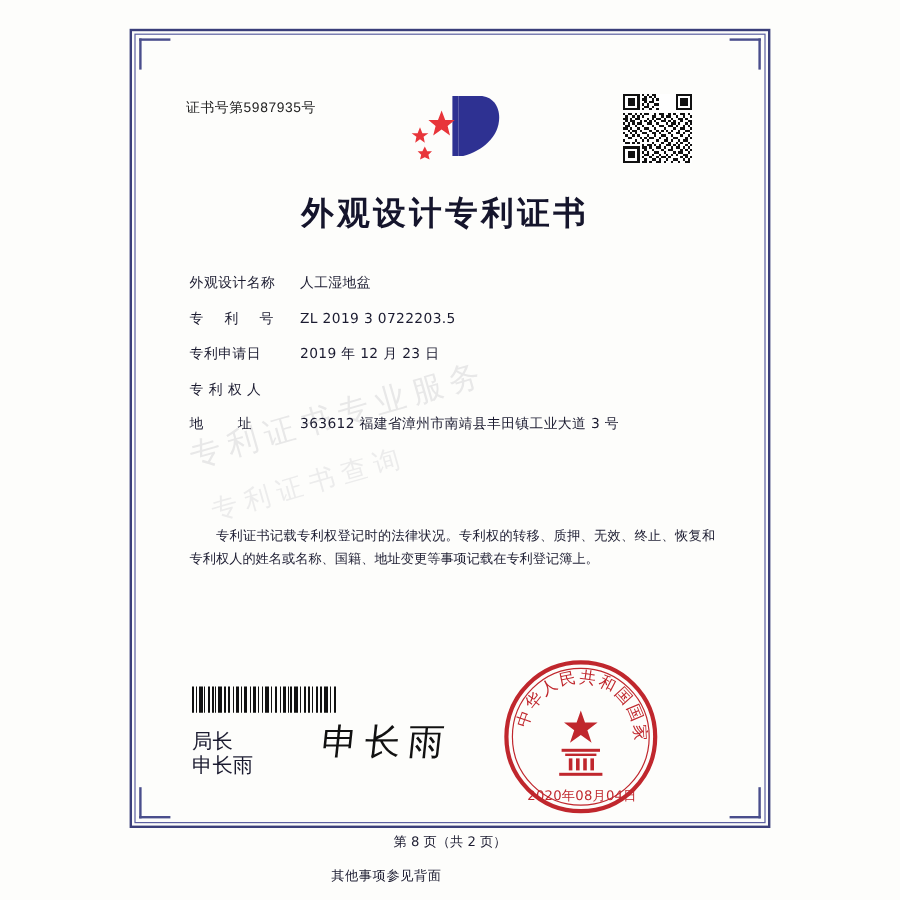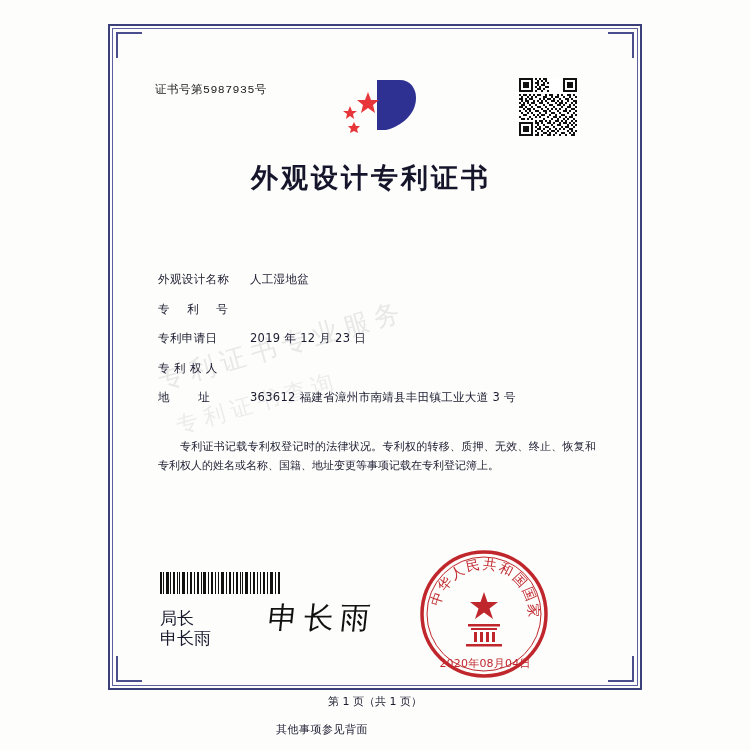--- a/index.html
+++ b/index.html
@@ -52,21 +52,21 @@
   .corner.br { left: 608px; top: 656px; border-left: none; border-top: none; }
 
   
   .cert-no {
     position: absolute;
     left: 155px;
     top: 82px;
     font-size: 11.5px;
     letter-spacing: 0.5px;
     color: #222;
-    font-family: Liberation Mono, monospace;
+    font-family: Liberation Sans, sans-serif;
   }
 
   
   .emblem {
     position: absolute;
     left: 330px;
     top: 76px;
     width: 90px;
     height: 62px;
   }
@@ -93,21 +93,20 @@
     color: #15152c;
     font-family: "DejaVu Sans", "Liberation Sans", sans-serif;
   }
 
   
   .fields {
     position: absolute;
     left: 158px;
     top: 228px;
     width: 440px;
-    margin-top: 44px;
   }
   .field-row {
     display: flex;
     align-items: baseline;
     margin-bottom: 14.5px;
     font-size: 11.5px;
     color: #1b1b30;
   }
   .field-label {
     width: 92px;
@@ -496,20 +495,21 @@
 
   <div class="title">外观设计专利证书</div>
 
   <div class="fields">
     <div class="field-row">
       <div class="field-label">外观设计名称</div>
       <div class="field-value">人工湿地盆</div>
     </div>
     <div class="field-row">
       <div class="field-label sp2">专 利 号</div>
+      <div class="field-value">ZL 2019 3 0722203.5</div>
     </div>
     <div class="field-row">
       <div class="field-label">专利申请日</div>
       <div class="field-value">2019 年 12 月 23 日</div>
     </div>
     <div class="field-row">
       <div class="field-label">专 利 权 人</div>
     </div>
     <div class="field-row">
       <div class="field-label sp3">地 址</div>
@@ -588,16 +588,16 @@
         <rect x="56" y="84" width="3" height="10"></rect>
         <rect x="62" y="84" width="3" height="10"></rect>
         <rect x="68" y="84" width="3" height="10"></rect>
         <rect x="74" y="84" width="3" height="10"></rect>
         <rect x="48" y="96" width="36" height="2.5"></rect>
       </g>
     </svg>
   </div>
   <div class="seal-date">2020年08月04日</div>
 
-  <div class="page-no">第 1 页（共 1 页）</div>
+  <div class="page-no">第 8 页（共 2 页）</div>
   <div class="footer-note">其他事项参见背面</div>
 
 </div>
 
 </body></html>

